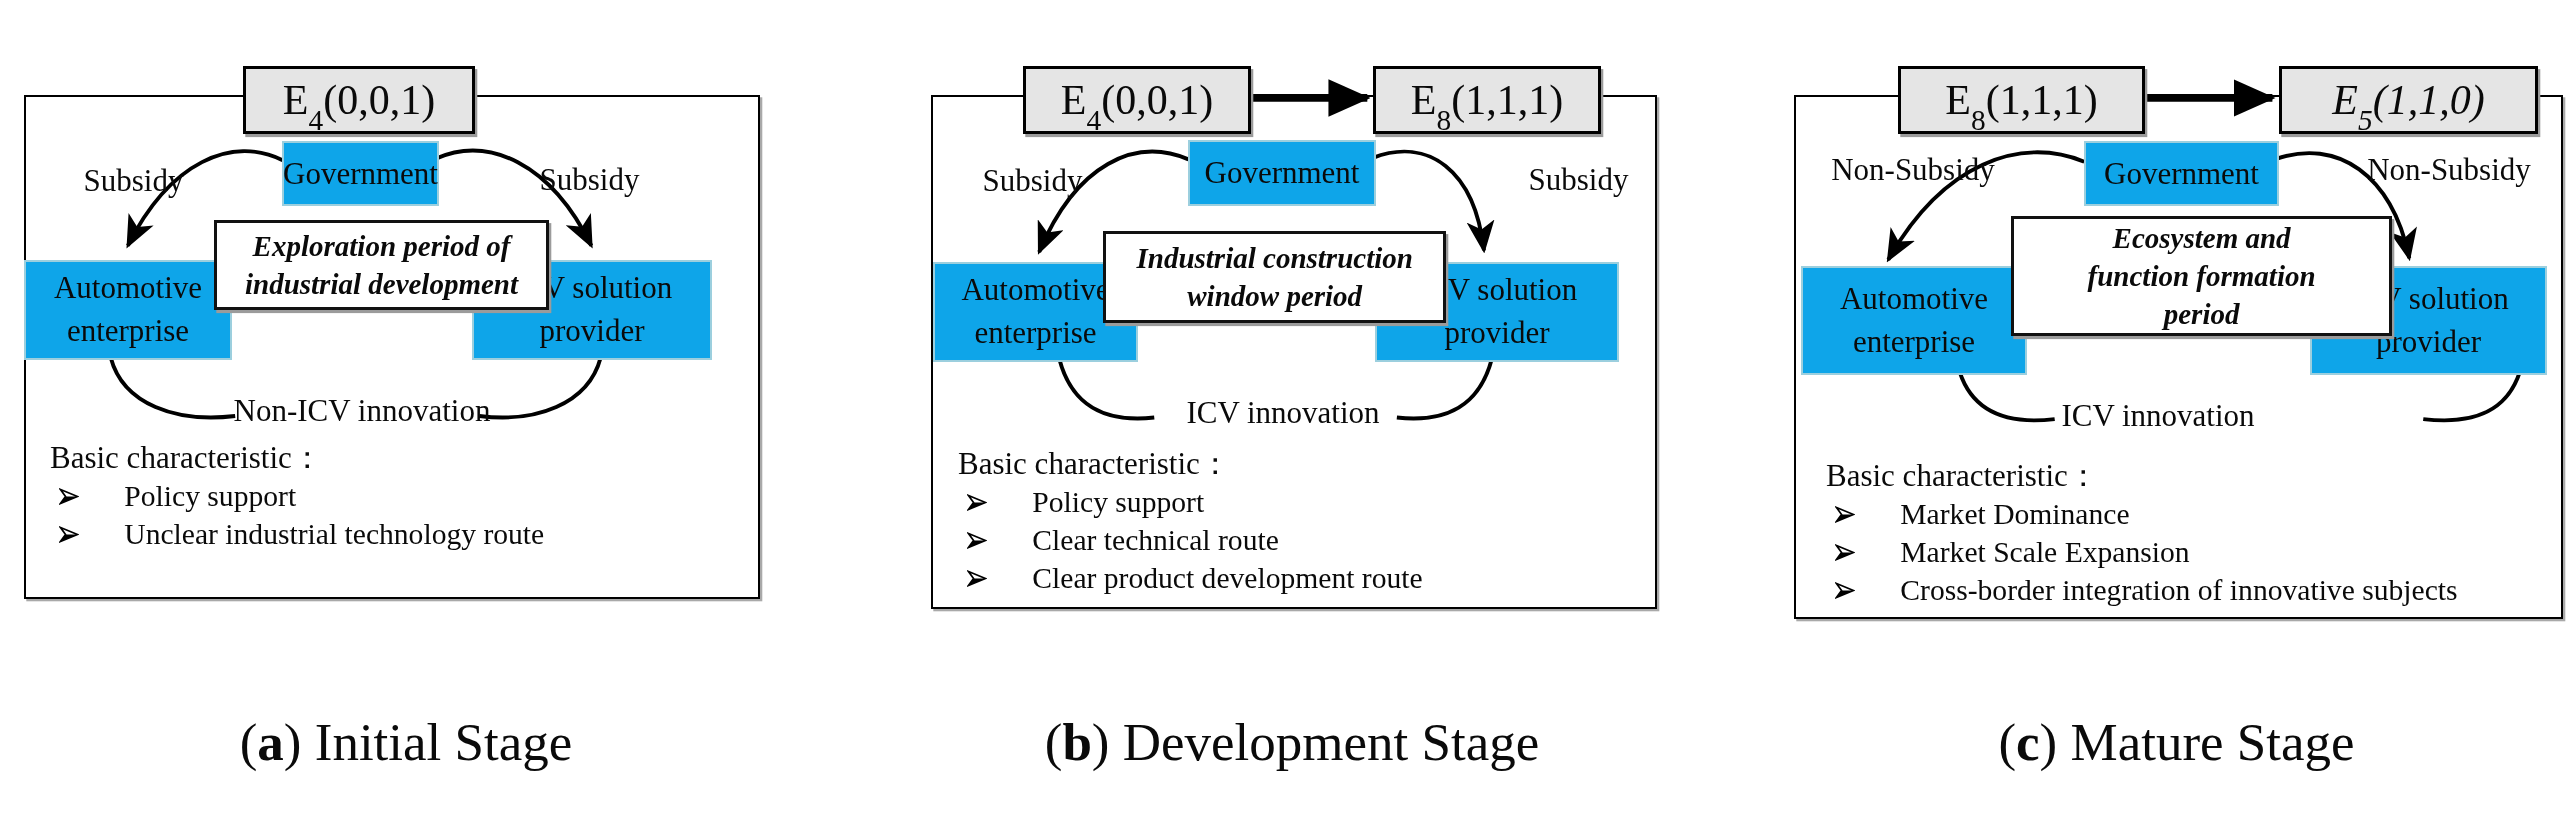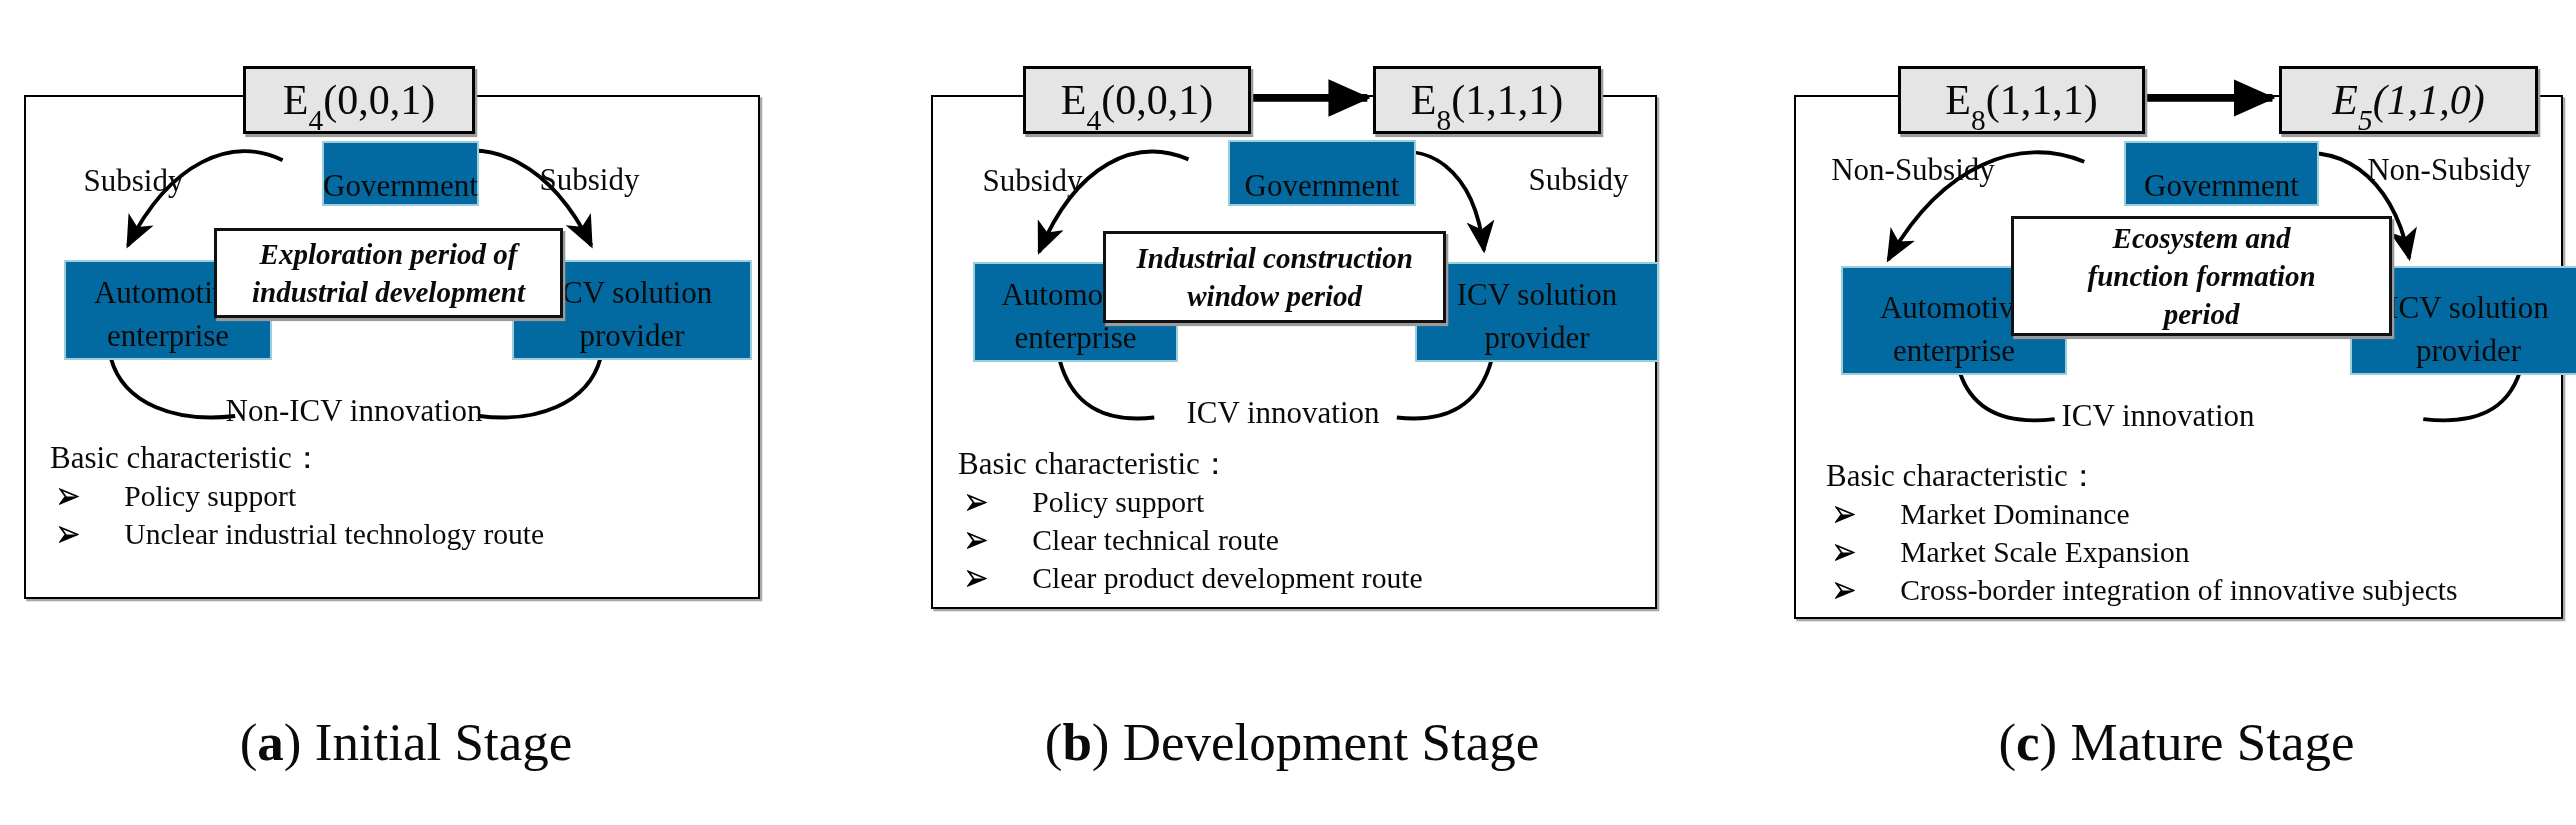--- a/index.html
+++ b/index.html
@@ -3,22 +3,22 @@
 <meta charset="utf-8">
 <style>
   html,body{margin:0;padding:0;background:#ffffff;}
   body{font-family:"Liberation Serif", serif; color:#0a0a0a;}
   #stage{position:relative;width:2576px;height:825px;background:#ffffff;overflow:hidden;}
   svg.lines{position:absolute;left:0;top:0;z-index:2;}
   .outer{position:absolute;border:2.3px solid #000;background:transparent;z-index:1;box-shadow:2.3px 2.3px 0 #a9a9a9;}
   .ebox{position:absolute;border:3.9px solid #000;background:#e5e5e5;z-index:5;text-align:center;
         font-size:42px;box-shadow:2.3px 3.1px 0 #9b9b9b;display:flex;align-items:center;justify-content:center;}
   .ebox sub{font-size:0.70em;vertical-align:-0.25em;line-height:0;transform:translateY(9.3px);display:inline-block;}
-  .bluebox{position:absolute;background:#0369a1;border:2.3px solid #9ccfde;z-index:3;display:flex;
-           align-items:flex-end;justify-content:center;text-align:center;margin-left:40px;}
+  .bluebox{position:absolute;background:#0ea5e9;border:2.3px solid #9ccfde;z-index:3;display:flex;
+           align-items:center;justify-content:center;text-align:center;}
   .gov{font-size:31px;}
   .actor{font-size:31px;line-height:1.38;white-space:pre-line;}
   .period{position:absolute;border:3.9px solid #111;background:#fff;z-index:6;display:flex;align-items:center;
           justify-content:center;text-align:center;font-weight:bold;font-style:italic;font-size:29px;
           line-height:1.32;white-space:pre-line;box-shadow:2.3px 3.1px 0 #9b9b9b;}
   .lab{position:absolute;z-index:4;font-size:31px;text-align:center;}
   .chars{position:absolute;z-index:4;}
   .chars .ct{font-size:31px;height:34px;margin-bottom:6.2px;}
   .ci{display:flex;align-items:center;height:38px;}
   .ci svg{width:20px;height:17px;margin-left:9.3px;margin-right:45px;flex:0 0 auto;}
@@ -65,29 +65,29 @@
     <span><span>E</span><sub>4</sub><span>(0,0,1)</span></span>
   </div>
 
   <div class="bluebox gov" style="left:282px;top:141px;width:153px;height:61px;">
     <span>Government</span>
   </div>
 
   <div class="lab" style="left:48px;top:163px;width:171px;">Subsidy</div>
   <div class="lab" style="left:504px;top:162px;width:171px;">Subsidy</div>
 
-  <div class="period" style="left:214px;top:228px;width:311px;height:84px;padding:0 16px;">Exploration period of
+  <div class="period" style="left:214px;top:220px;width:311px;height:84px;padding:0 9px;">Exploration period of
 industrial development</div>
 
   <div class="bluebox actor" style="left:24px;top:260px;width:204px;height:96px;">Automotive
 enterprise</div>
   <div class="bluebox actor" style="left:472px;top:260px;width:236px;height:96px;">ICV solution
 provider</div>
 
-  <div class="lab" style="left:218px;top:393px;width:272px;">Non-ICV innovation</div>
+  <div class="lab" style="left:226px;top:393px;width:272px;">Non-ICV innovation</div>
 
   <div class="chars" style="left:50px;top:437px;width:684px;">
     <div class="ct">Basic characteristic：</div>
     <div class="ci">
       <svg viewBox="0 0 26 22">
           <path d="M2 2 L24 11 L2 20 L8.5 11 Z" fill="#fff" stroke="#000" stroke-width="2.2"></path>
           <path d="M2 20 L24 11 L8.5 11 Z" fill="#000"></path>
         </svg>
       <span>Policy support</span>
     </div>

